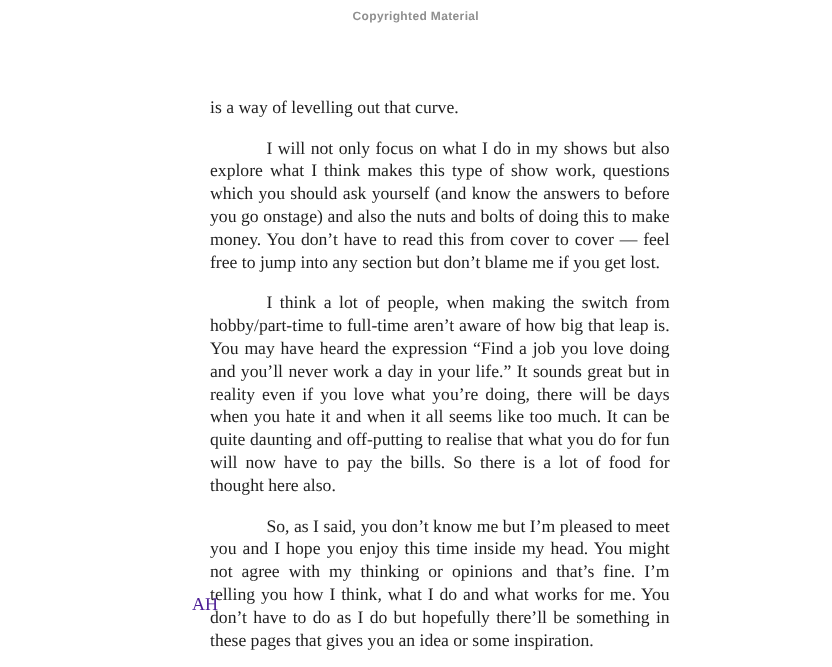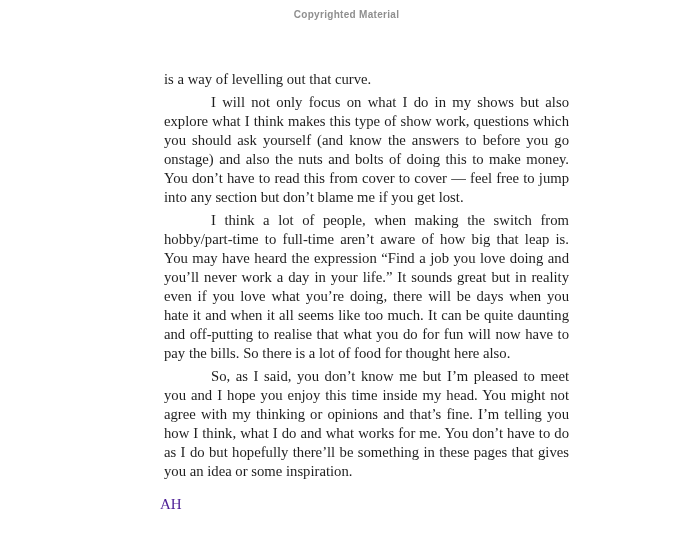--- a/index.html
+++ b/index.html
@@ -33,21 +33,21 @@
     left: 160px;
     top: 66px;
     width: 413px;
     font-family: "Liberation Serif", "DejaVu Serif", serif;
     font-size: 14.7px;
     line-height: 19px;
     color: #1e1e1e;
     text-align: justify;
   }
   .page-text p.para {
-    margin: 4px;
+    margin: 15px;
     padding: 0;
   }
   .page-text p.para.indent {
     text-indent: 47px;
   }
   .page-footer {
     position: absolute;
     left: 160px;
     top: 496px;
     font-family: "Liberation Serif", "DejaVu Serif", serif;

